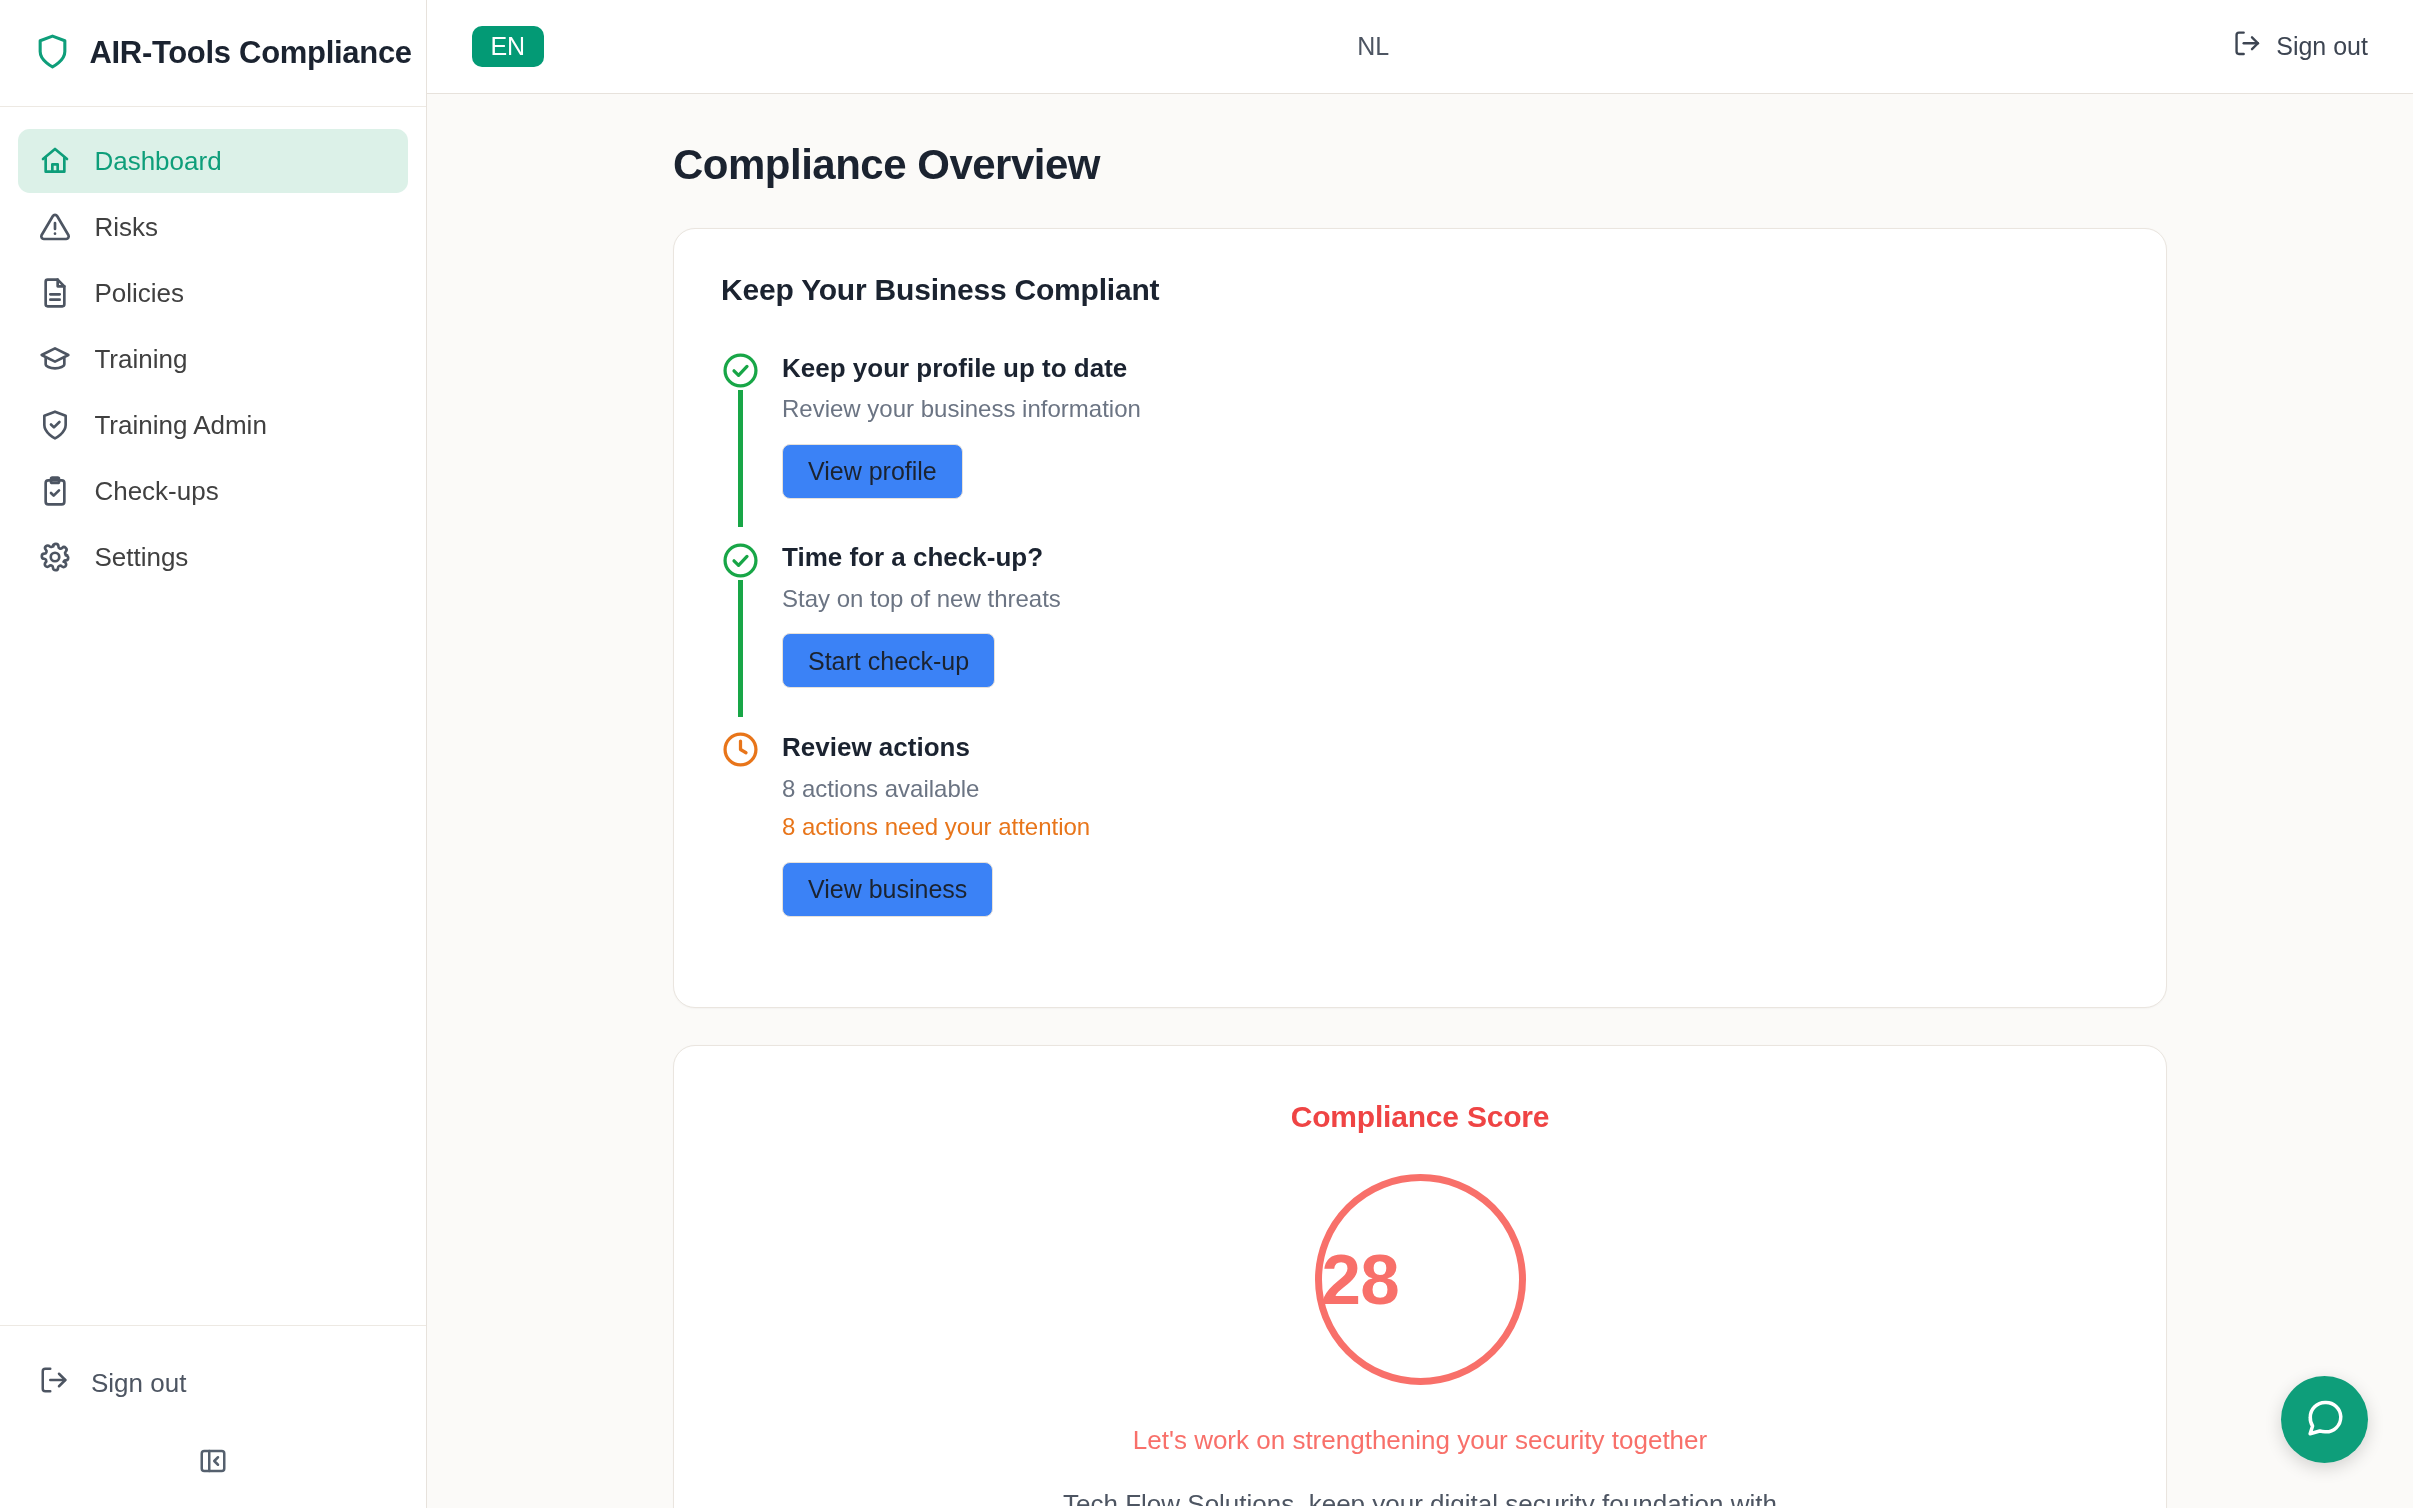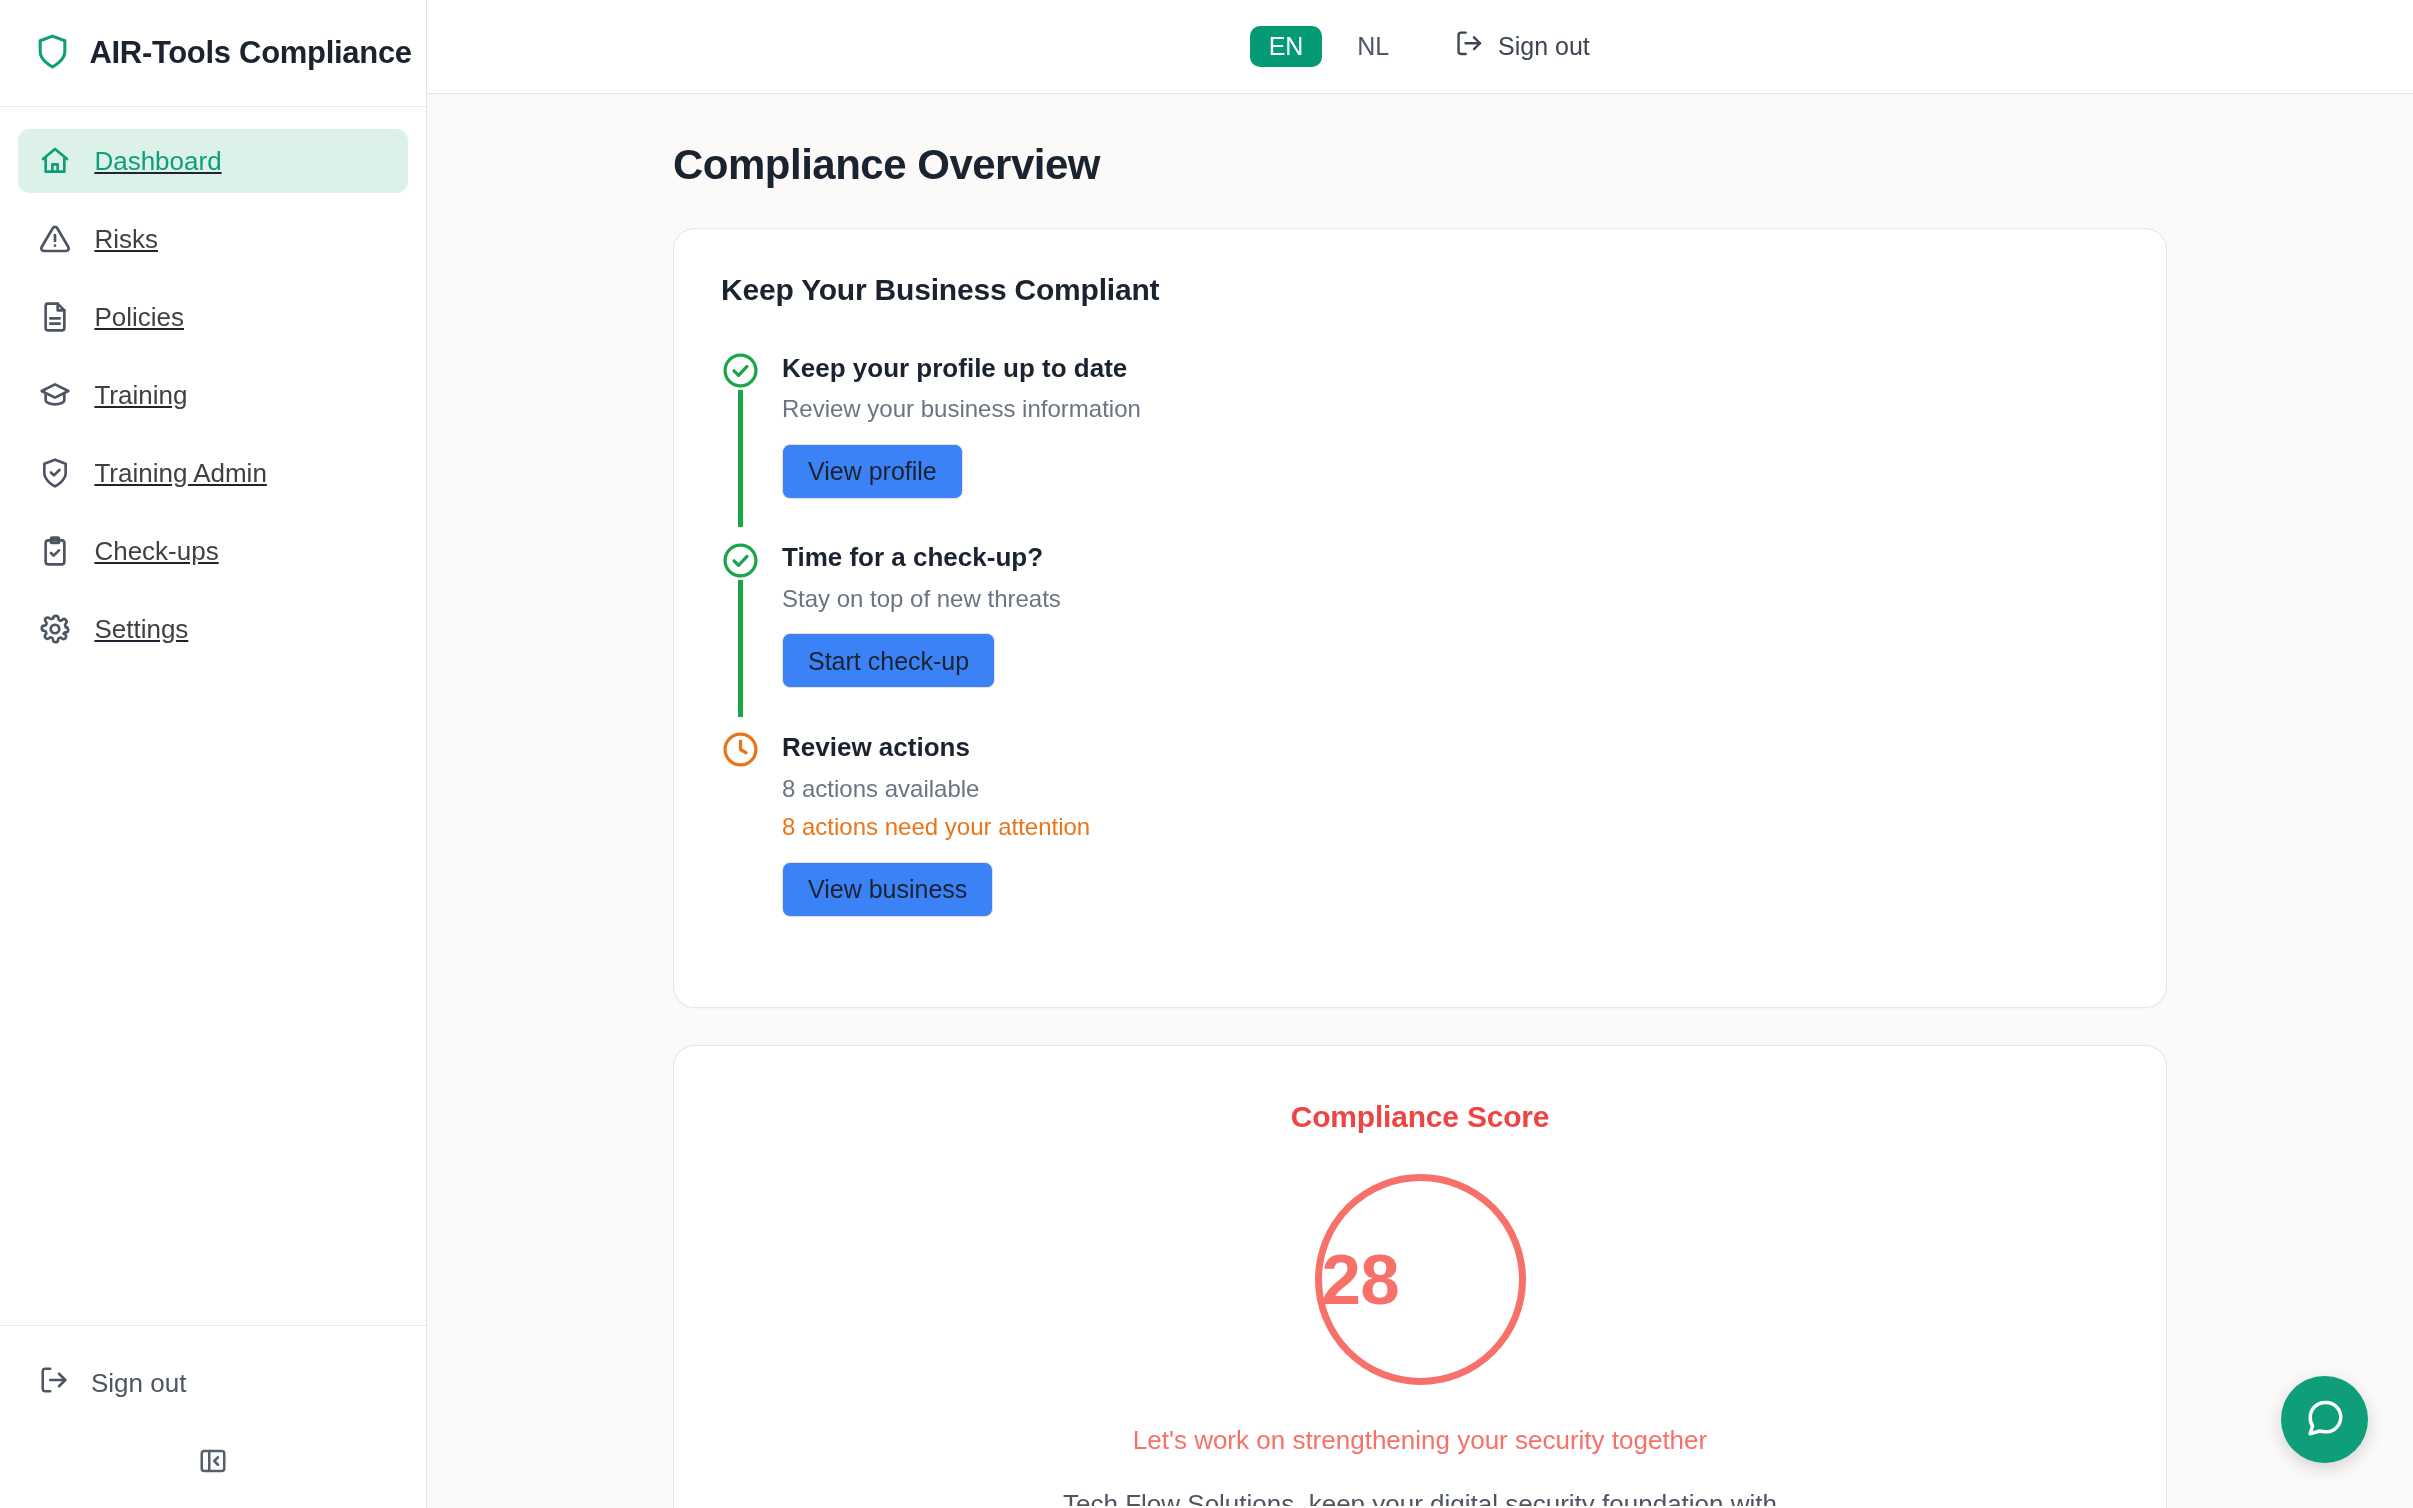--- a/index.html
+++ b/index.html
@@ -36,22 +36,21 @@
     font-weight:700;
     letter-spacing:-0.3px;
     color:#1B2330;
     white-space:nowrap;
   }
   .nav{
     padding:22px 18.4px 0 18.4px;
     flex:1 1 auto;
     display:flex;
     flex-direction:column;
-    gap:14px;
-    text-decoration:underline;
+    gap:2px;
   }
   .nav-item{
     display:flex;
     align-items:center;
     gap:22px;
     height:64px;
     padding:0 20px;
     border-radius:11.7px;
     color:#404040;
     font-size:26px;
@@ -102,21 +101,21 @@
     overflow:hidden;
     background:#FBFAF8;
   }
   .topbar{
     height:94px;
     flex:0 0 94px;
     background:#FFFFFF;
     border-bottom:1.7px solid #E7E2DC;
     display:flex;
     align-items:center;
-    justify-content:center;
+    justify-content:space-between;
     padding:0 45px;
     gap:22px;
   }
   .lang-pill{
     background:#039A75;
     color:#FFFFFF;
     font-size:25px;
     font-weight:500;
     border-radius:10px;
     padding:8.4px 18.4px;

